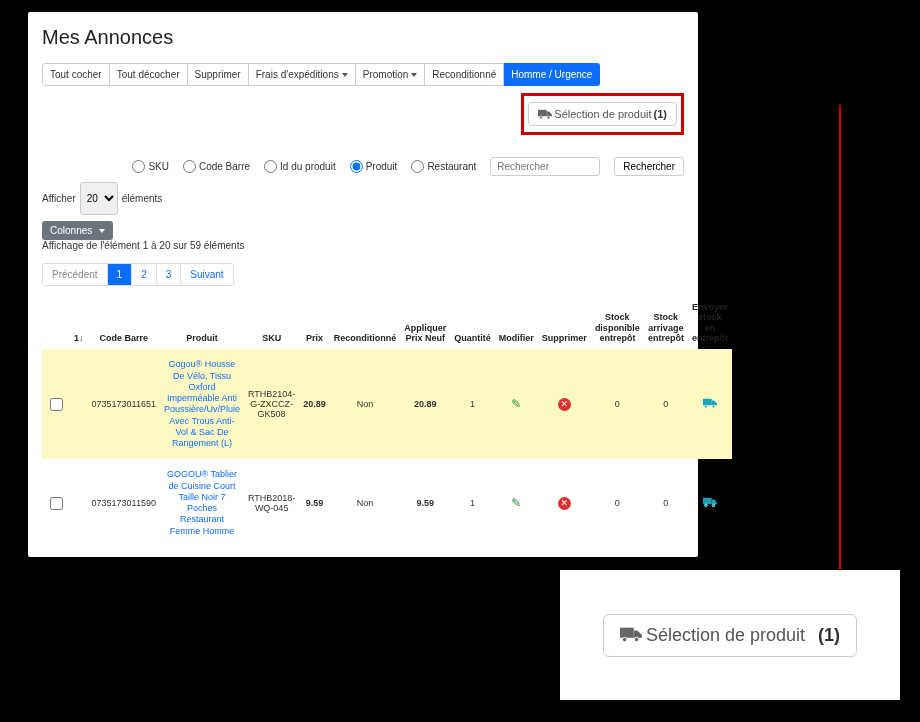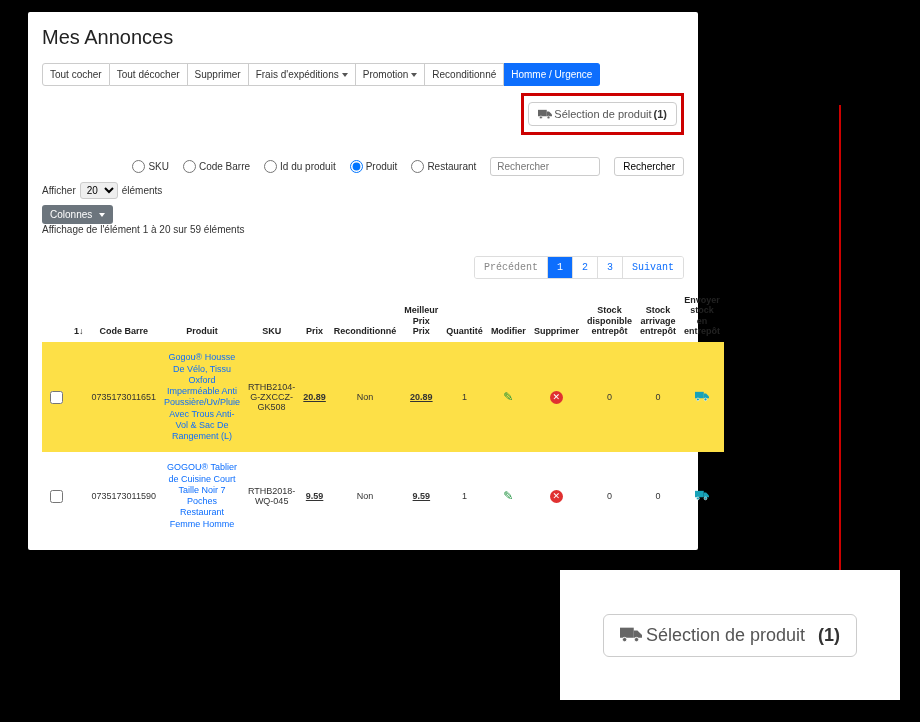--- a/index.html
+++ b/index.html
@@ -102,21 +102,21 @@
   .length-row {
     font-size: 10px;
     color: #333;
     margin-top: 6px;
     display:flex;
     align-items:center;
     gap:4px;
   }
   .length-row select {
     font-size: 10px;
-    padding: 1px 2px;
+    padding: 9px 2px;
     border:1px solid #ccc;
     border-radius:3px;
   }
   .cols-btn {
     display: inline-flex;
     align-items: center;
     gap: 4px;
     font-size: 10px;
     background: #6c757d;
     color: #fff;
@@ -127,23 +127,21 @@
     cursor: pointer;
   }
   .info-text {
     font-size: 10px;
     color: #333;
     margin-top: 0;
   }
 
   .pager-row {
     display: flex;
-    justify-content: flex-end;
-    margin-top: 21px;
-    font-family: Liberation Mono, monospace;
+    margin-top: 12px;
   }
   .pager {
     display: inline-flex;
     border:1px solid #ddd;
     border-radius:3px;
     overflow:hidden;
   }
   .pager a {
     font-size: 10px;
     padding: 5px 9px;
@@ -170,23 +168,23 @@
     padding: 6px 4px;
     vertical-align: bottom;
     line-height: 1.15;
   }
   table.data td {
     text-align: center;
     padding: 10px 4px;
     vertical-align: middle;
     color: #333;
   }
-  table.data tbody tr:first-child td { background:#fde047; }
+  table.data tbody tr:first-child td { background:#fef9c3; }
   .prod-link { color:#0d6efd; text-decoration:none; line-height:1.25; display:block; }
-  .price-green { color:#1a8f3a; font-weight:600;text-decoration:underline; }
+  .price-green { color:#1a8f3a; font-weight:600; }
   .pencil { color:#1a8f3a; font-size:12px; cursor:pointer; }
   .del-x {
     display:inline-flex; width:13px; height:13px; border-radius:50%;
     background:#e03131; color:#fff; align-items:center; justify-content:center;
     font-size:9px; line-height:1; cursor:pointer;
   }
   .send-truck { color:#17a2b8; cursor:pointer; }
 
   
   .callout-line {
@@ -304,21 +302,21 @@
   <table class="data">
     <thead>
       <tr>
         <th></th>
         <th>1↓</th>
         <th>Code Barre</th>
         <th style="width:140px;">Produit</th>
         <th>SKU</th>
         <th>Prix</th>
         <th>Reconditionné</th>
-        <th style="width:46px;">Meilleur Prix Prix</th>
+        <th style="width:46px;">Appliquer Prix Neuf</th>
         <th>Quantité</th>
         <th>Modifier</th>
         <th>Supprimer</th>
         <th style="width:52px;">Stock disponible entrepôt</th>
         <th style="width:52px;">Stock arrivage entrepôt</th>
         <th style="width:52px;">Envoyer stock en entrepôt</th>
       </tr>
     </thead>
     <tbody>
       <tr>

